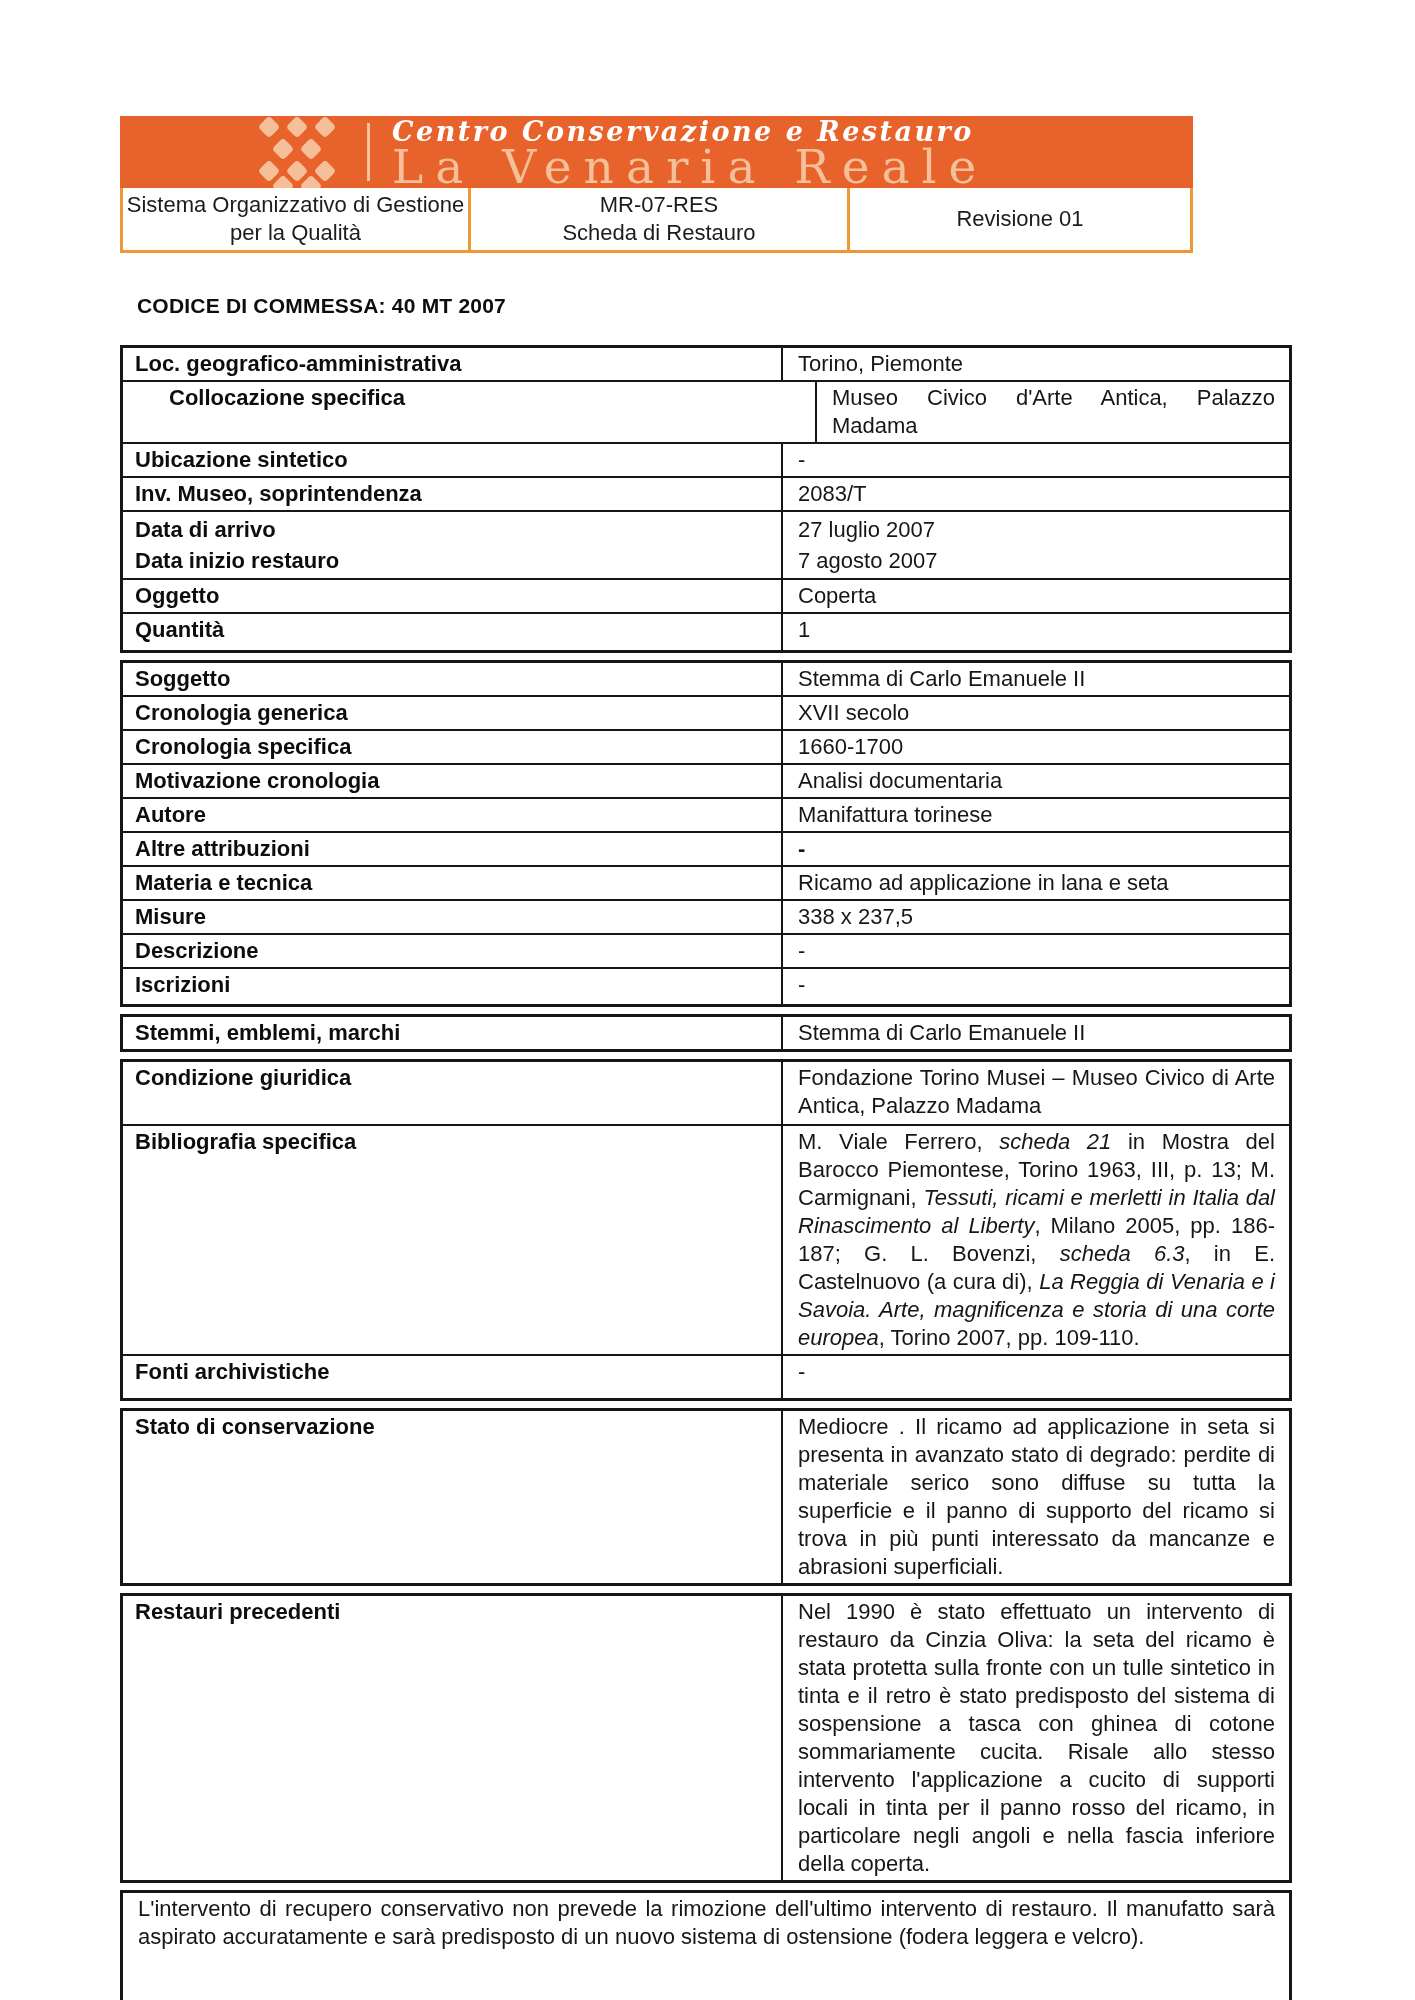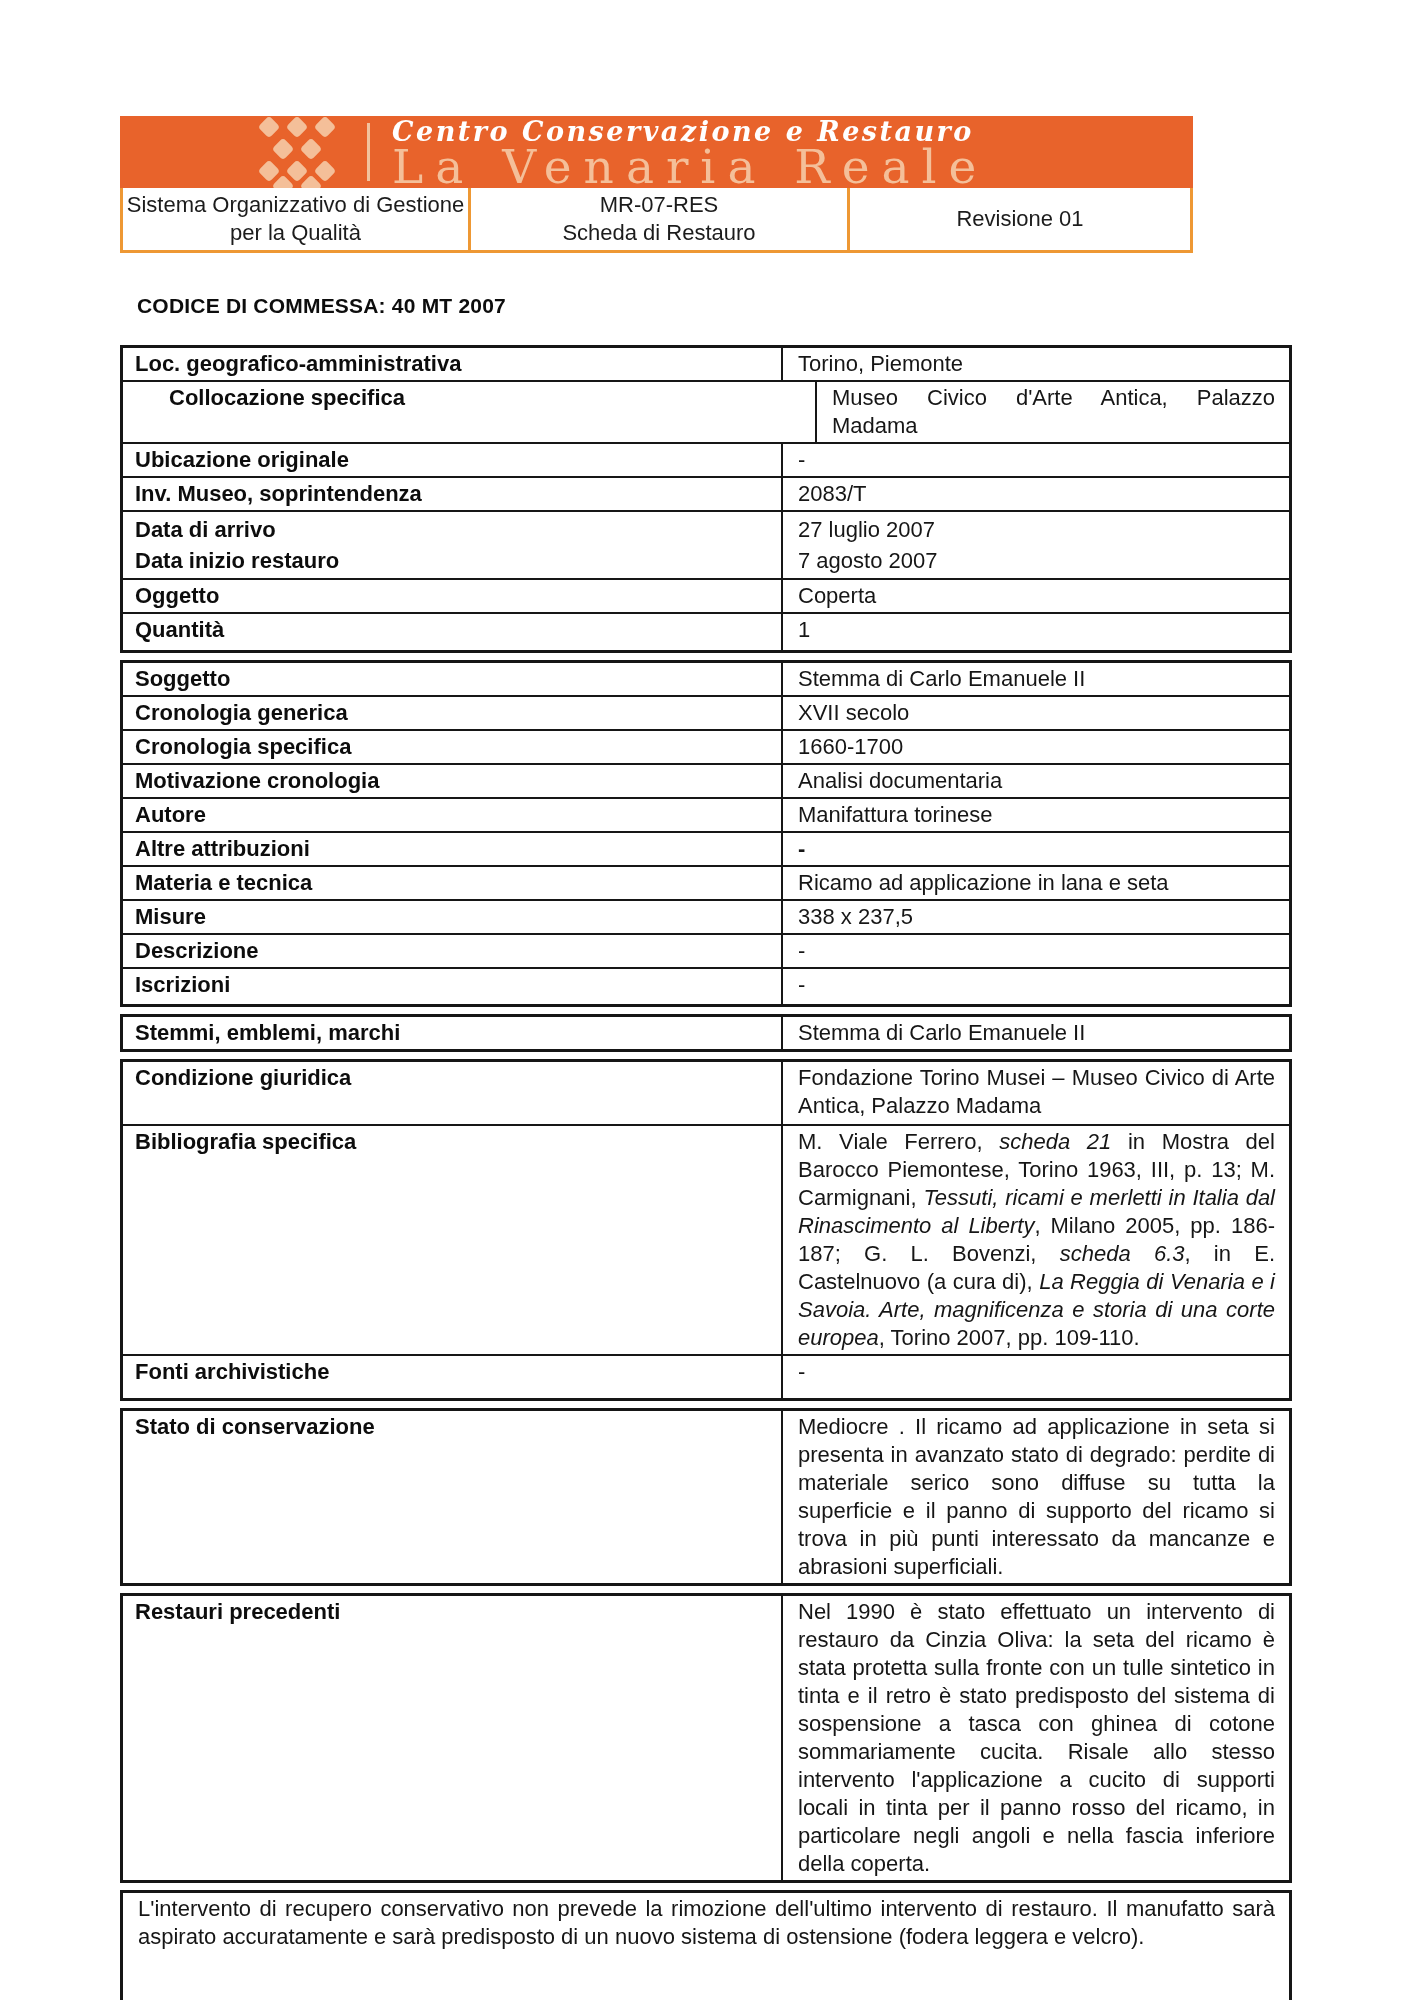--- a/index.html
+++ b/index.html
@@ -129,21 +129,21 @@
         <div class="t-section">
           <div class="t-row" data-row="loc-geografico">
             <div class="t-label">Loc. geografico-amministrativa</div>
             <div class="t-value">Torino, Piemonte</div>
           </div>
           <div class="t-row" data-row="collocazione-specifica">
             <div class="t-label">Collocazione specifica</div>
             <div class="t-value">Museo Civico d'Arte Antica, Palazzo Madama</div>
           </div>
           <div class="t-row" data-row="ubicazione-originale">
-            <div class="t-label">Ubicazione originale</div>
+            <div class="t-label">Ubicazione sintetico</div>
             <div class="t-value">-</div>
           </div>
           <div class="t-row" data-row="inv-museo">
             <div class="t-label">Inv. Museo, soprintendenza</div>
             <div class="t-value">2083/T</div>
           </div>
           <div class="t-row" data-row="date-arrivo-inizio">
             <div class="t-label">
               <div>Data di arrivo</div>
               <div>Data inizio restauro</div>

